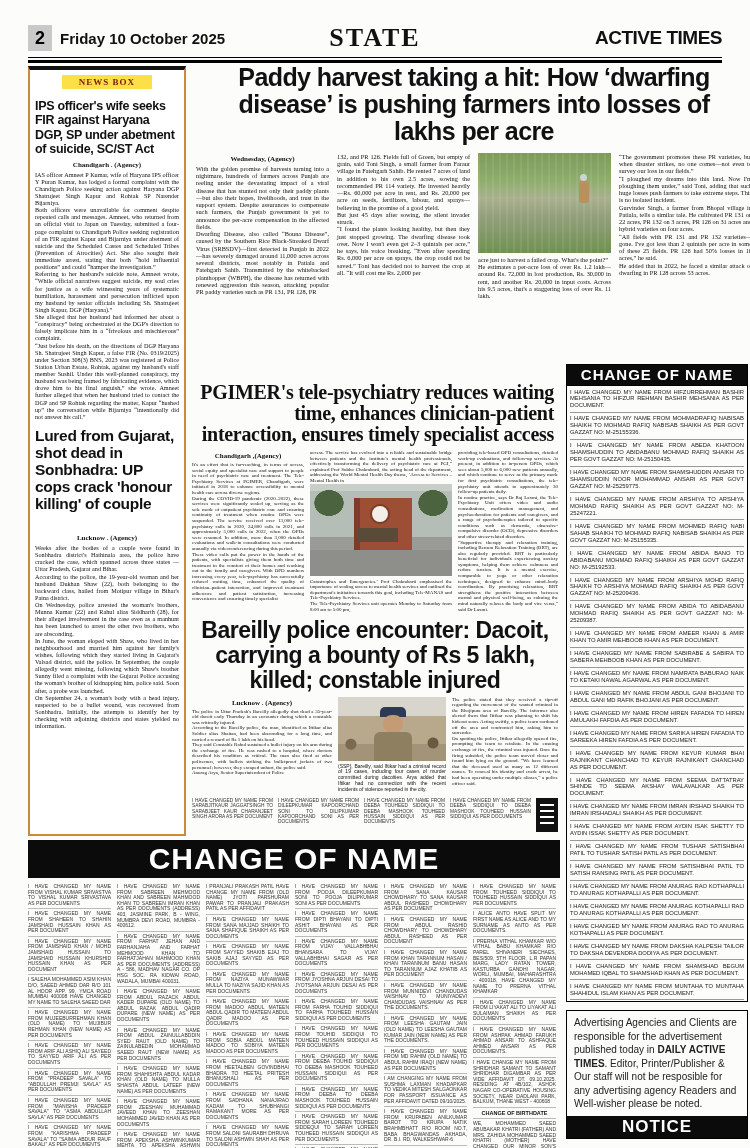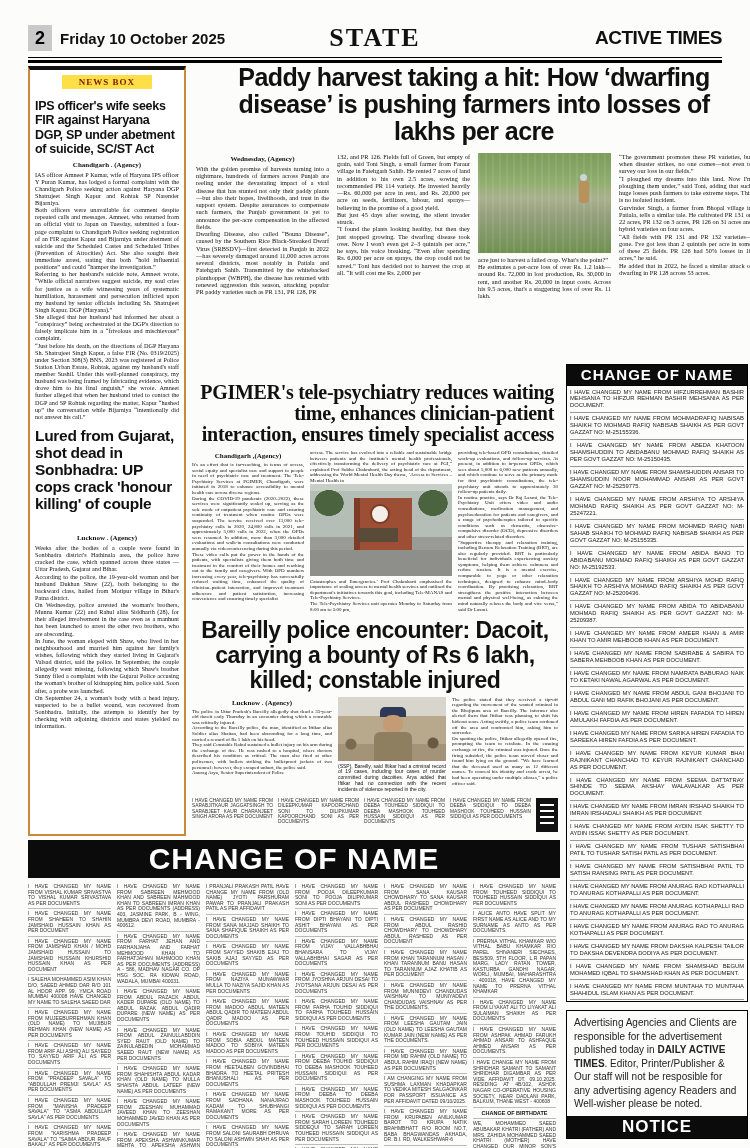--- a/index.html
+++ b/index.html
@@ -169,21 +169,21 @@
         <div class="body-xs">Catastrophes and Emergencies.’ Prof Chakrabarti emphasised the importance of scaling access to mental health services and outlined the department's initiatives towards this goal, including Tele-MANAS and Tele-Psychiatry Services.
 The Tele-Psychiatry Services unit operates Monday to Saturday from 8:00 am to 5:00 pm,</div>
       </div>
       <div class="pg3">
         <div class="body-xs">providing tele-based OPD consultations, detailed work-up evaluations, and follow-up services. At present, in addition to in-person OPDs, which sees about 5,000 to 6,000 new patients annually, and which continue to serve as the primary mode for first psychiatric consultations, the tele-psychiatry unit attends to approximately 30 follow-up patients daily.
 In routine practice, says Dr Raj Laxmi, the Tele-Psychiatry Unit offers video and audio consultations, medication management, and psychoeducation for patients and caregivers, and a range of psychotherapies tailored to specific conditions such as dementia, obsessive-compulsive disorder (OCD), depressive disorders and other stress-related disorders.
 “Supportive therapy and relaxation training, including Benson Relaxation Training (BRT), are also regularly provided. BRT is particularly beneficial for individuals experiencing anxiety symptoms, helping them achieve calmness and reduce tension. It is a mental exercise, comparable to yoga or other relaxation techniques, designed to enhance mind–body coordination. By practising relaxation, BRT strengthens the positive interaction between mental and physical well-being, as calming the mind naturally relaxes the body and vice versa,” said Dr Laxmi.</div>
       </div>
     </div>
 
-    <div class="head-lg">Bareilly police encounter: Dacoit, carrying a bounty of Rs 6 lakh, killed; constable injured</div>
+    <div class="head-lg">Bareilly police encounter: Dacoit, carrying a bounty of Rs 5 lakh, killed; constable injured</div>
     <div class="br-cols">
       <div class="br1">
         <div class="dateline">Lucknow . (Agency)</div>
         <div class="body-xs">The police in Uttar Pradesh's Bareilly allegedly shot dead a 35-year-old dacoit early Thursday in an encounter during which a constable was critically injured.
 According to the Bareilly police, the man, identified as Iftikar alias Soldier alias Shaitan, had been absconding for a long time, and carried a reward of Rs 1 lakh on his head.
 They said Constable Rahul sustained a bullet injury on his arm during the exchange of fire. He was rushed to a hospital, where doctors described his condition as critical. The man also fired at other policemen, with bullets striking the bulletproof jackets of two personnel; however, they escaped unhurt, the police said.
 Anurag Arya, Senior Superintendent of Police</div>
       </div>
       <div class="br2">
         <div id="bareilly-photo" class="photo">

